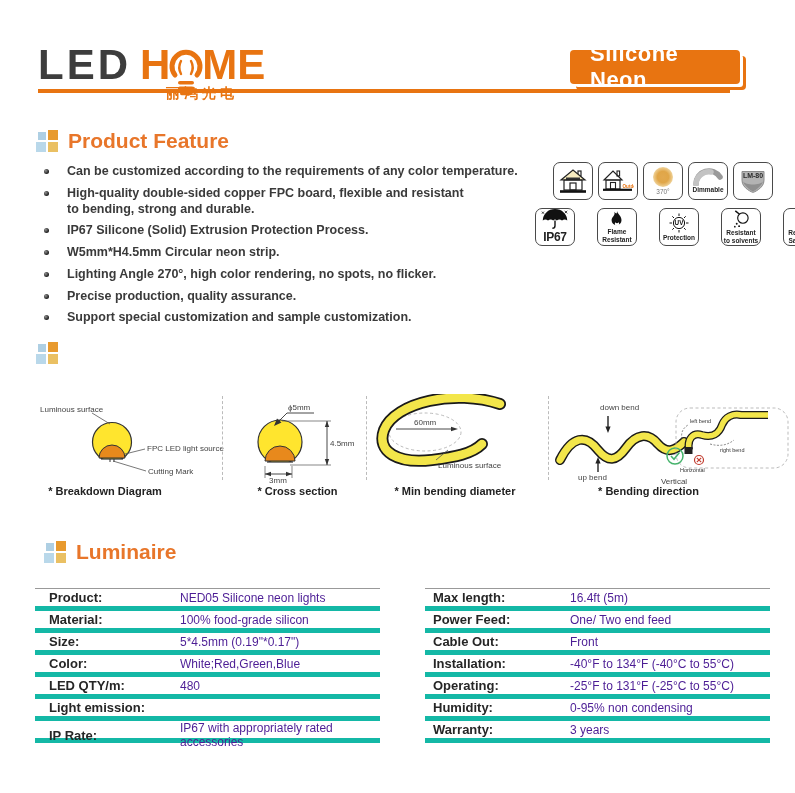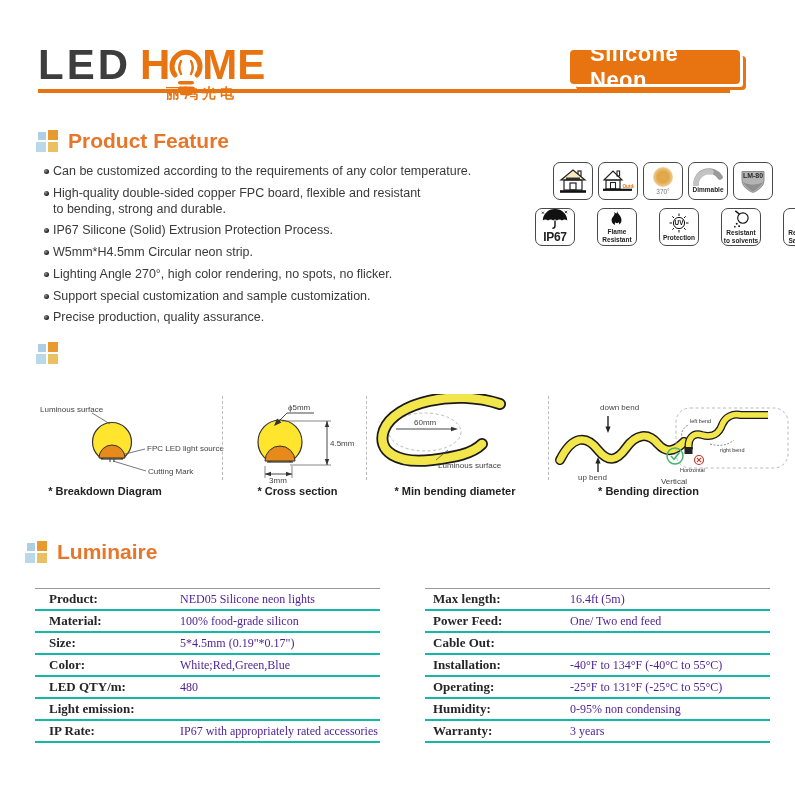--- a/index.html
+++ b/index.html
@@ -24,21 +24,21 @@
   .heading { position: absolute; display: flex; align-items: center; gap: 10px; }
   .heading h2 { font-size: 21px; color: #e8762a; font-weight: bold; }
   .squares { width: 22px; height: 22px; display: grid; grid-template-columns: 10px 10px; grid-template-rows: 10px 10px; gap: 2px; }
   .sq1 { background: #aecfe3; width: 8px; height: 8px; align-self: end; justify-self: end; }
   .sq2 { background: #e89a2e; }
   .sq3 { background: #b9d8ea; }
   .sq4 { background: #eac063; }
 
   
   .bullets { position: absolute; left: 44px; top: 164px; width: 490px; list-style: none; }
-  .bullets li { display: flex; gap: 4px; margin-bottom: 6px; font-size: 12.5px; color: #3a3a3a; line-height: 1.26; }
+  .bullets li { display: flex; gap: 18px; margin-bottom: 6px; font-size: 12.5px; color: #3a3a3a; line-height: 1.26; font-weight: bold; }
   .dot { flex: 0 0 auto; width: 5px; height: 5px; border-radius: 50%; margin-top: 5px;
          background: radial-gradient(circle at 35% 35%, #909090 0%, #222 65%); }
   .preline { white-space: pre-line; }
 
   
   .icons-row1 { position: absolute; left: 553px; top: 162px; display: flex; gap: 5px; }
   .icons-row2 { position: absolute; left: 535px; top: 208px; display: flex; gap: 22px; }
   .icon-box { width: 40px; height: 38px; border: 1.5px solid #4a4a4a; border-radius: 7px; background: #fff;
               display: flex; flex-direction: column; align-items: center; justify-content: center; position: relative; }
   .icon-label { font-size: 6.5px; font-weight: bold; color: #222; text-align: center; line-height: 1.2; white-space: pre-line; }
@@ -49,21 +49,21 @@
   .shield-text { position: absolute; top: 9px; width: 100%; text-align: center; font-size: 7px; font-weight: bold; color: #2b2b2b; }
 
   
   .diagram { position: absolute; top: 394px; }
   .vsep { position: absolute; top: 396px; height: 84px; width: 0; border-left: 1px dashed #bbb; }
   .caption { position: absolute; top: 485px; font-size: 11px; font-weight: bold; color: #222; text-align: center; }
   .dlabel { font-size: 8px; fill: #444; font-family: "Liberation Sans", sans-serif; }
 
   
   .spec-table { position: absolute; top: 588px; width: 345px; border-top: 1px solid #999; }
-  .spec-row { display: grid; grid-template-columns: 145px 1fr; align-items: center; height: 22px; border-bottom: 2px solid #14b8a6; font-family: Liberation Serif, serif; }
+  .spec-row { display: grid; grid-template-columns: 145px 1fr; align-items: center; height: 22px; border-bottom: 5px solid #14b8a6; }
   .spec-label { padding-left: 14px; font-weight: bold; font-size: 13px; color: #262626; }
   .spec-value { font-size: 12px; color: #4c1d95; }
   .left-table { left: 35px; }
   .right-table { left: 425px; }
   .right-table .spec-label { padding-left: 8px; }
 </style>
 </head>
 <body>
 
 <div class="page">
@@ -115,25 +115,25 @@
     <li>
         <span class="dot"></span>
         <span class="preline">W5mm*H4.5mm Circular neon strip.</span>
       </li>
     <li>
         <span class="dot"></span>
         <span class="preline">Lighting Angle 270°, high color rendering, no spots, no flicker.</span>
       </li>
     <li>
         <span class="dot"></span>
+        <span class="preline">Precise production, quality assurance.</span>
+      </li>
+    <li>
+        <span class="dot"></span>
         <span class="preline">Support special customization and sample customization.</span>
-      </li>
-    <li>
-        <span class="dot"></span>
-        <span class="preline">Precise production, quality assurance.</span>
       </li>
   </ul>
 
   <div class="icons-row1">
     <div class="icon-box">
       <svg width="30" height="28" viewBox="0 0 30 26">
         <rect x="20" y="3" width="3" height="5" fill="none" stroke="#222" stroke-width="1.2"></rect>
         <polygon points="3,12 15,2 27,12" fill="#f7ecc0" stroke="#222" stroke-width="1.2"></polygon>
         <rect x="8" y="9.5" width="14" height="2.6" fill="#333"></rect>
         <rect x="6" y="12" width="18" height="10" fill="none" stroke="#222" stroke-width="1.2"></rect>
@@ -317,21 +317,21 @@
       <path d="M158,52 Q172,56 182,48" fill="none" stroke="#555" stroke-width="0.7" stroke-dasharray="2,1.5"></path>
       <text x="138" y="31" font-size="5.5" fill="#333">left bend</text>
       <text x="168" y="60" font-size="5.5" fill="#333">right bend</text>
       <circle cx="147" cy="68" r="4.5" fill="none" stroke="#c0392b" stroke-width="1.2"></circle>
       <path d="M144.8,65.8 l4.4,4.4 M149.2,65.8 l-4.4,4.4" stroke="#c0392b" stroke-width="1.1"></path>
       <text x="128" y="80" font-size="5.5" fill="#333">Horizontal</text>
     </svg>
   </div>
   <div class="caption" style="left:556px; width:185px;">* Bending direction</div>
 
-  <div class="heading" style="left:25px; top:540px;">
+  <div class="heading" style="left:44px; top:540px;">
     <span class="squares">
       <span class="sq1"></span>
         <span class="sq2"></span>
         <span class="sq3"></span>
         <span class="sq4"></span>
     </span>
     <h2>Luminaire</h2>
   </div>
 
   <div class="spec-table left-table">
@@ -368,20 +368,21 @@
     <div class="spec-row">
         <span class="spec-label">Max length:</span>
         <span class="spec-value">16.4ft (5m)</span>
       </div>
     <div class="spec-row">
         <span class="spec-label">Power Feed:</span>
         <span class="spec-value">One/ Two end feed</span>
       </div>
     <div class="spec-row">
         <span class="spec-label">Cable Out:</span>
+        <span class="spec-value">Front</span>
       </div>
     <div class="spec-row">
         <span class="spec-label">Installation:</span>
         <span class="spec-value">-40°F to 134°F (-40°C to 55°C)</span>
       </div>
     <div class="spec-row">
         <span class="spec-label">Operating:</span>
         <span class="spec-value">-25°F to 131°F (-25°C to 55°C)</span>
       </div>
     <div class="spec-row">

